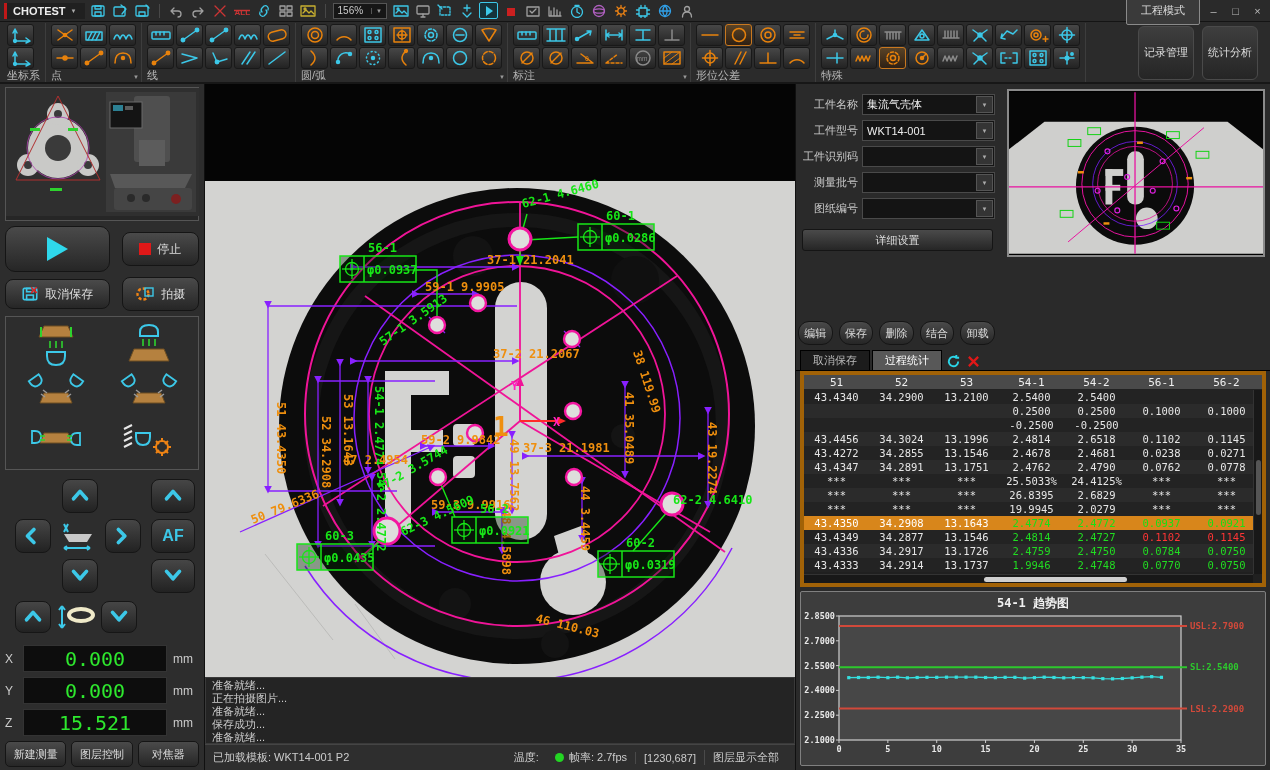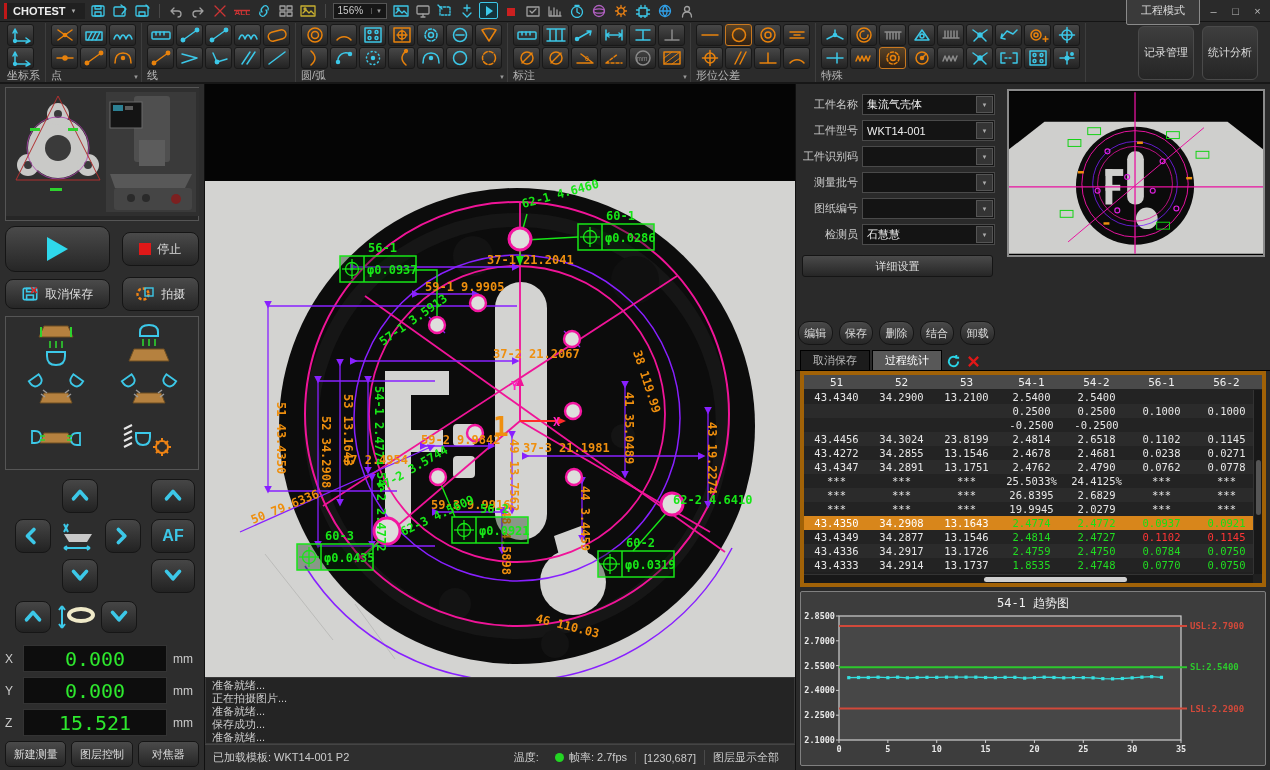--- a/index.html
+++ b/index.html
@@ -97,21 +97,21 @@
 .trr.hl{background:#d8861b}
 .td{flex:0 0 65px;font-size:10.5px;line-height:14px;text-align:center;color:#e6e6e6;font-family:"DejaVu Sans Mono",monospace}
 .td.g{color:#21dc21}.td.r{color:#ff3535}
 .trr.hl .td{color:#fff}.trr.hl .td.g{color:#16e016}
 .hscroll{position:absolute;bottom:0;left:0;right:9px;height:9px;background:#181818;border-top:1px solid #333}
 .hthumb{position:absolute;left:40%;width:32%;height:5px;top:2px;background:#cfcfcf;border-radius:3px}
 .vscroll{position:absolute;top:15px;bottom:9px;right:0;width:9px;background:#181818;border-left:1px solid #333}
 .vthumb{position:absolute;top:38%;height:30%;left:2px;width:5px;background:#555;border-radius:3px}
 
 .chartpanel{flex:1;margin:4px;border:1px solid #808080;background:#3d3d3d;border-radius:2px;overflow:hidden}
-.charttitle{text-align:center;font-size:12px;font-weight:normal;color:#f0f0f0;height:20px;line-height:22px;font-family:"DejaVu Sans Mono",monospace}
+.charttitle{text-align:center;font-size:12px;font-weight:bold;color:#f0f0f0;height:20px;line-height:22px;font-family:"DejaVu Sans Mono",monospace}
 </style>
 </head>
 <body>
 
 <div class="app">
 
   <div class="titlebar">
     <div class="logo">
       <span>CHOTEST</span>
       <span class="ddc">▼</span>
@@ -1181,27 +1181,20 @@
     <span class="fdd">▼</span>
   </div>
             </div>
             <div class="frow">
               <span class="flabel">图纸编号</span>
   <div class="fbox">
     <span class="fval"></span>
     <span class="fdd">▼</span>
   </div>
             </div>
-            <div class="frow">
-              <span class="flabel">检测员</span>
-  <div class="fbox">
-    <span class="fval">石慧慧</span>
-    <span class="fdd">▼</span>
-  </div>
-            </div>
             <button class="gbtn detbtn">详细设置</button>
             <div class="factions">
               <button class="gbtn">编辑</button>
               <button class="gbtn">保存</button>
               <button class="gbtn">删除</button>
               <button class="gbtn">结合</button>
               <button class="gbtn">卸载</button>
             </div>
           </div>
         <div class="thumb">
@@ -1294,21 +1287,21 @@
               <span class="td "></span>
               <span class="td "></span>
               <span class="td ">-0.2500</span>
               <span class="td ">-0.2500</span>
               <span class="td "></span>
               <span class="td "></span>
             </div>
             <div class="trr">
               <span class="td ">43.4456</span>
               <span class="td ">34.3024</span>
-              <span class="td ">23.8199</span>
+              <span class="td ">13.1996</span>
               <span class="td ">2.4814</span>
               <span class="td ">2.6518</span>
               <span class="td ">0.1102</span>
               <span class="td ">0.1145</span>
             </div>
             <div class="trr">
               <span class="td ">43.4272</span>
               <span class="td ">34.2855</span>
               <span class="td ">13.1546</span>
               <span class="td ">2.4678</span>
@@ -1376,21 +1369,21 @@
               <span class="td ">13.1726</span>
               <span class="td g">2.4759</span>
               <span class="td g">2.4750</span>
               <span class="td g">0.0784</span>
               <span class="td g">0.0750</span>
             </div>
             <div class="trr">
               <span class="td ">43.4333</span>
               <span class="td ">34.2914</span>
               <span class="td ">13.1737</span>
-              <span class="td g">1.8535</span>
+              <span class="td g">1.9946</span>
               <span class="td g">2.4748</span>
               <span class="td g">0.0770</span>
               <span class="td g">0.0750</span>
             </div>
           </div>
           <div class="vscroll">
             <div class="vthumb"></div>
           </div>
           <div class="hscroll">
             <div class="hthumb"></div>

